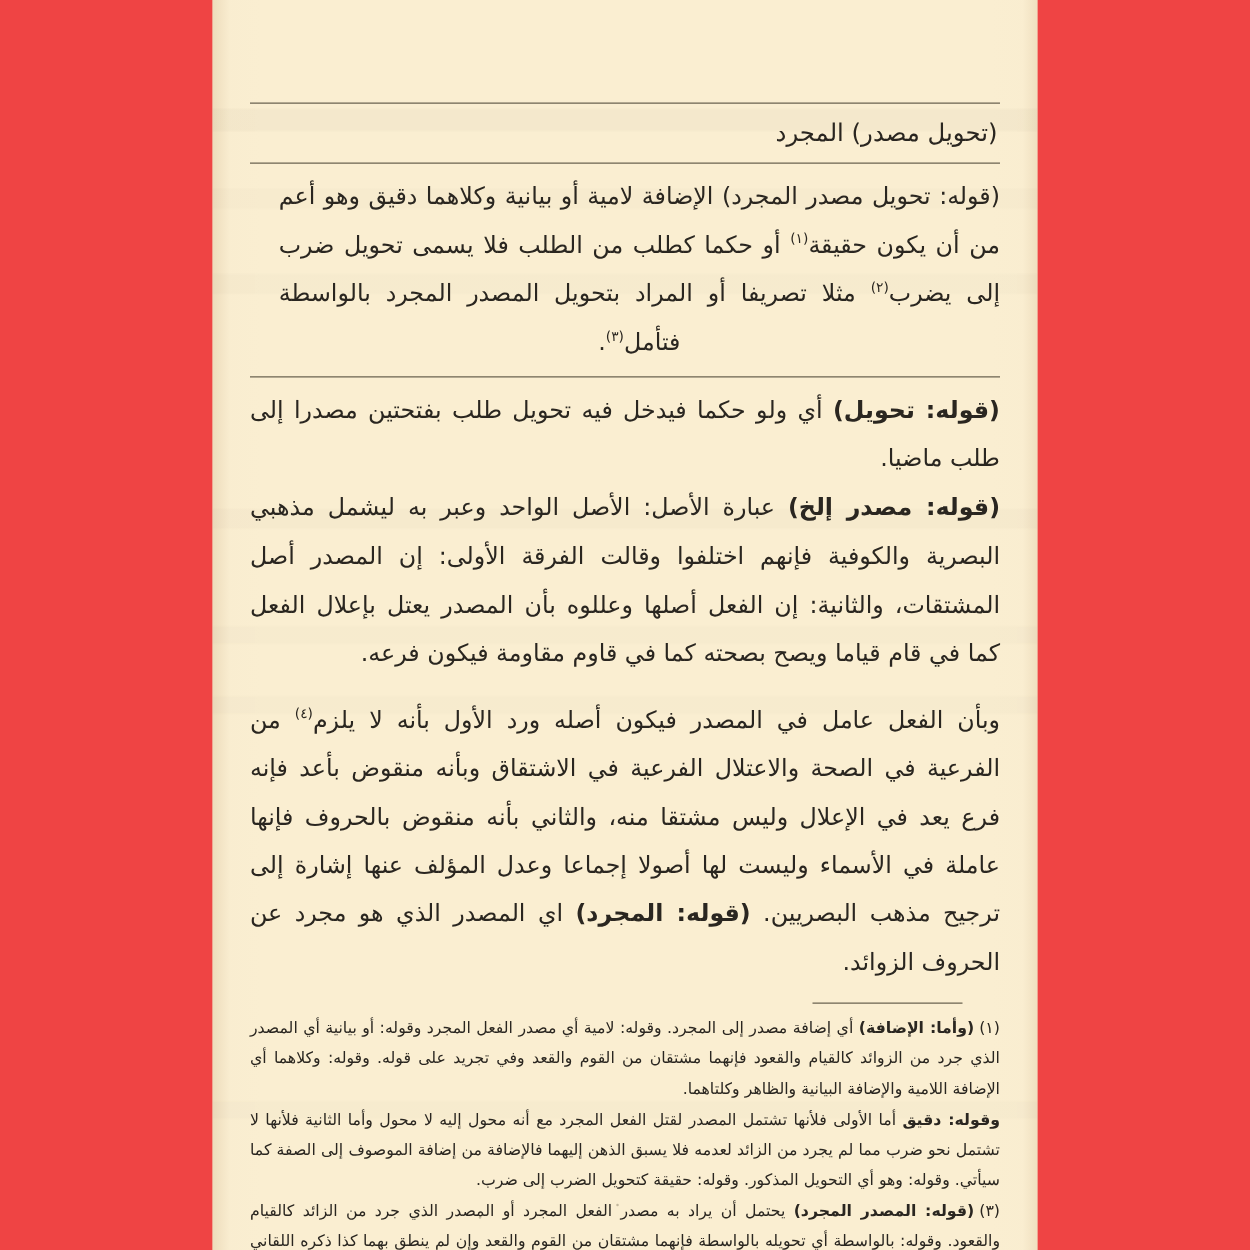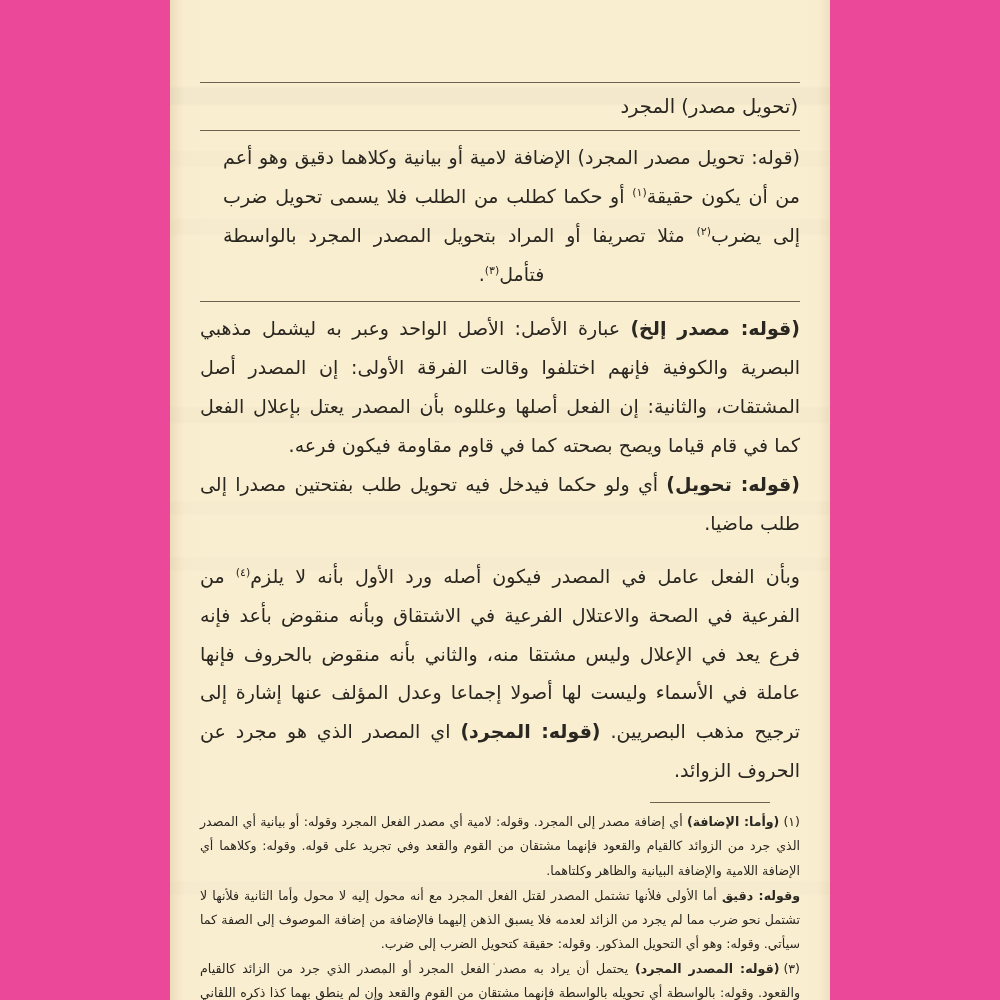--- a/index.html
+++ b/index.html
@@ -9,21 +9,21 @@
     background: #ffffff;
     width: 1000px;
     height: 1000px;
     overflow: hidden;
   }
 
   #page-canvas {
     position: relative;
     width: 1000px;
     height: 1000px;
-    background: #ec4899;
+    background: #ef4444;
     font-family: "DejaVu Sans", "Liberation Sans", sans-serif;
   }
 
   
   .paper {
     position: absolute;
     left: 170px;
     top: 0px;
     width: 660px;
     height: 1000px;
@@ -206,23 +206,23 @@
       <div class="matn">
         <span>(قوله: تحويل مصدر المجرد) الإضافة لامية أو بيانية وكلاهما دقيق وهو أعم من أن يكون</span>
         <span>حقيقة</span><sup class="fn">(١)</sup><span> أو حكما كطلب من الطلب فلا يسمى تحويل ضرب إلى يضرب</span><sup class="fn">(٢)</sup><span> مثلا تصريفا</span>
         <span>أو المراد بتحويل المصدر المجرد بالواسطة فتأمل</span><sup class="fn">(٣)</sup><span>.</span>
       </div>
 
       <hr class="rule">
 
       <div class="body-section">
 
+        <p><b>(قوله: تحويل)</b><span> أي ولو حكما فيدخل فيه تحويل طلب بفتحتين مصدرا إلى طلب ماضيا.</span></p>
+
         <p><b>(قوله: مصدر إلخ)</b><span> عبارة الأصل: الأصل الواحد وعبر به ليشمل مذهبي البصرية والكوفية فإنهم اختلفوا وقالت الفرقة الأولى: إن المصدر أصل المشتقات، والثانية: إن الفعل أصلها وعللوه بأن المصدر يعتل بإعلال الفعل كما في قام قياما ويصح بصحته كما في قاوم مقاومة فيكون فرعه.</span></p>
-
-        <p><b>(قوله: تحويل)</b><span> أي ولو حكما فيدخل فيه تحويل طلب بفتحتين مصدرا إلى طلب ماضيا.</span></p>
 
         <p style="height:14px;"></p>
 
         <p><span>وبأن الفعل عامل في المصدر فيكون أصله ورد الأول بأنه لا يلزم</span><sup class="fn">(٤)</sup><span> من الفرعية في الصحة والاعتلال الفرعية في الاشتقاق وبأنه منقوض بأعد فإنه فرع يعد في الإعلال وليس مشتقا منه، والثاني بأنه منقوض بالحروف فإنها عاملة في الأسماء وليست لها أصولا إجماعا وعدل المؤلف عنها إشارة إلى ترجيح مذهب البصريين. </span><b>(قوله: المجرد)</b><span> اي المصدر الذي هو مجرد عن الحروف الزوائد.</span></p>
 
       </div>
 
       <div class="footnote-sep-wrap">
         <hr class="footnote-sep">
       </div>

